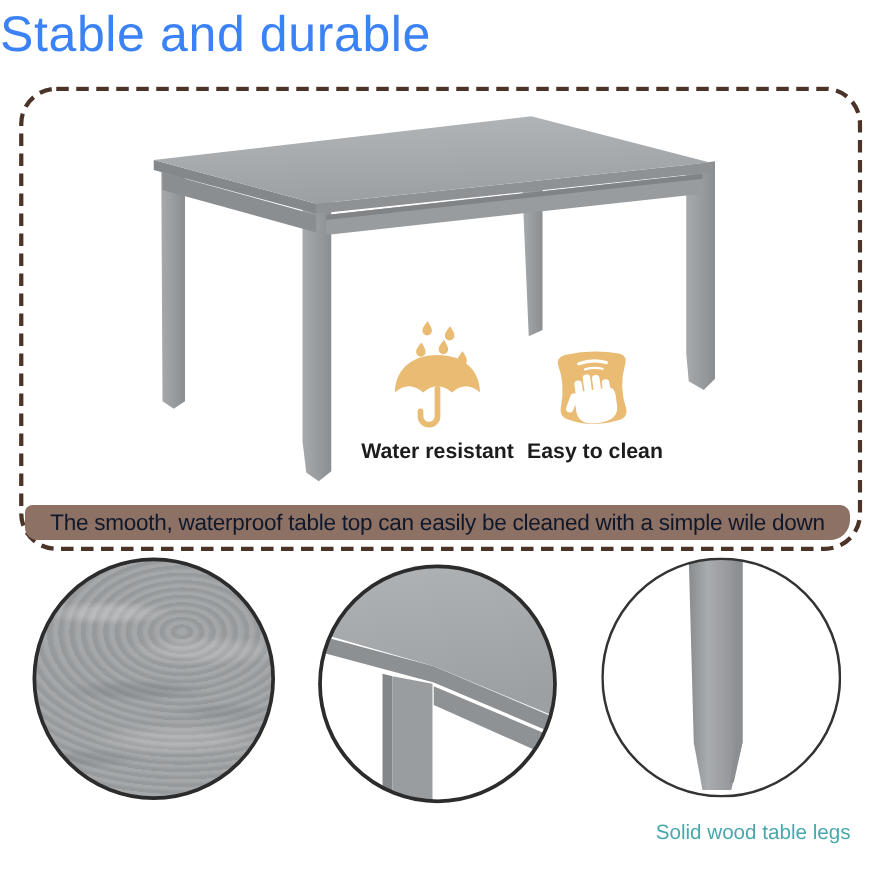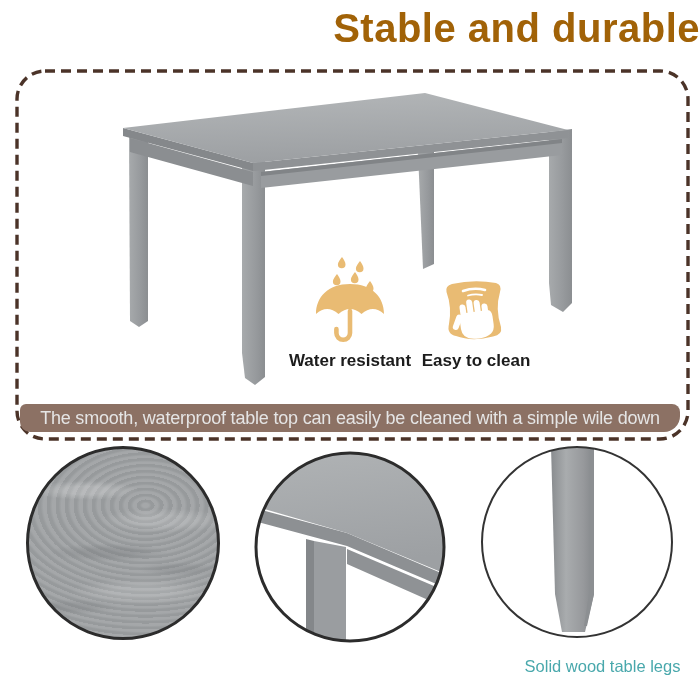--- a/index.html
+++ b/index.html
@@ -3,22 +3,22 @@
 <meta charset="utf-8">
 <style>
   html,body{margin:0;padding:0;background:#ffffff;}
   #canvas{
     position:relative;width:700px;height:700px;background:#ffffff;overflow:hidden;
     font-family:"Liberation Sans", sans-serif;
   }
   .abs{position:absolute;}
   
   #title{
-    left:0;top:6px;width:700px;text-align:right;
-    font-size:40px;font-weight:bold;letter-spacing:.5px;color:#a16207;
+    left:0;top:6px;width:700px;text-align:left;
+    font-size:40px;font-weight:normal;letter-spacing:.5px;color:#3b82f6;
   }
   
   #dashed-box{left:15px;top:69px;width:675px;height:372px;}
   
   #table-svg{left:80px;top:85px;}
   
   #umbrella-svg{left:313px;top:251px;}
   #hand-svg{left:443px;top:279px;}
   .feat-label{
     top:351px;width:140px;text-align:center;
@@ -26,21 +26,21 @@
   }
   #feat-label-0{left:280px;}
   #feat-label-1{left:406px;}
   
   #banner{
     left:20px;top:404px;width:660px;height:28px;background:#8c7164;
     border-radius:6px 8px 16px 10px;
     display:flex;align-items:center;justify-content:center;
   }
   #banner span{
-    color:#e5e5e5;font-size:18px;white-space:nowrap;letter-spacing:-0.2px;
+    color:#0f172a;font-size:18px;white-space:nowrap;letter-spacing:-0.2px;
   }
   
   .circle{border-radius:50%;overflow:hidden;box-sizing:border-box;background:#fff;}
   #circle-1{
     left:26px;top:446px;width:194px;height:194px;border:3px solid #2c2c2c;
     background-color:#9fa2a4;
     background-image:
       radial-gradient(ellipse 90px 16px at 30% 22%, rgba(255,255,255,.22) 25%, rgba(255,255,255,0) 60%),
       radial-gradient(ellipse 110px 20px at 72% 38%, rgba(255,255,255,.16) 25%, rgba(255,255,255,0) 60%),
       radial-gradient(ellipse 100px 15px at 42% 55%, rgba(110,113,116,.28) 25%, rgba(0,0,0,0) 60%),

